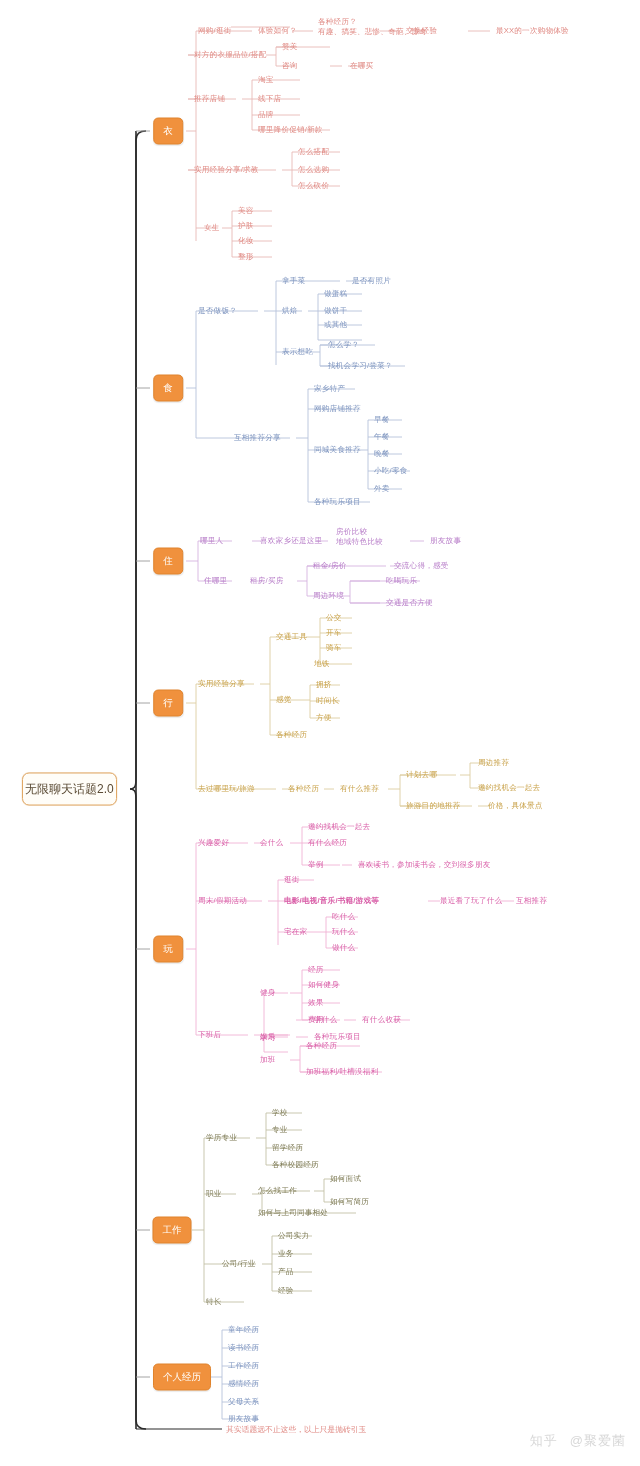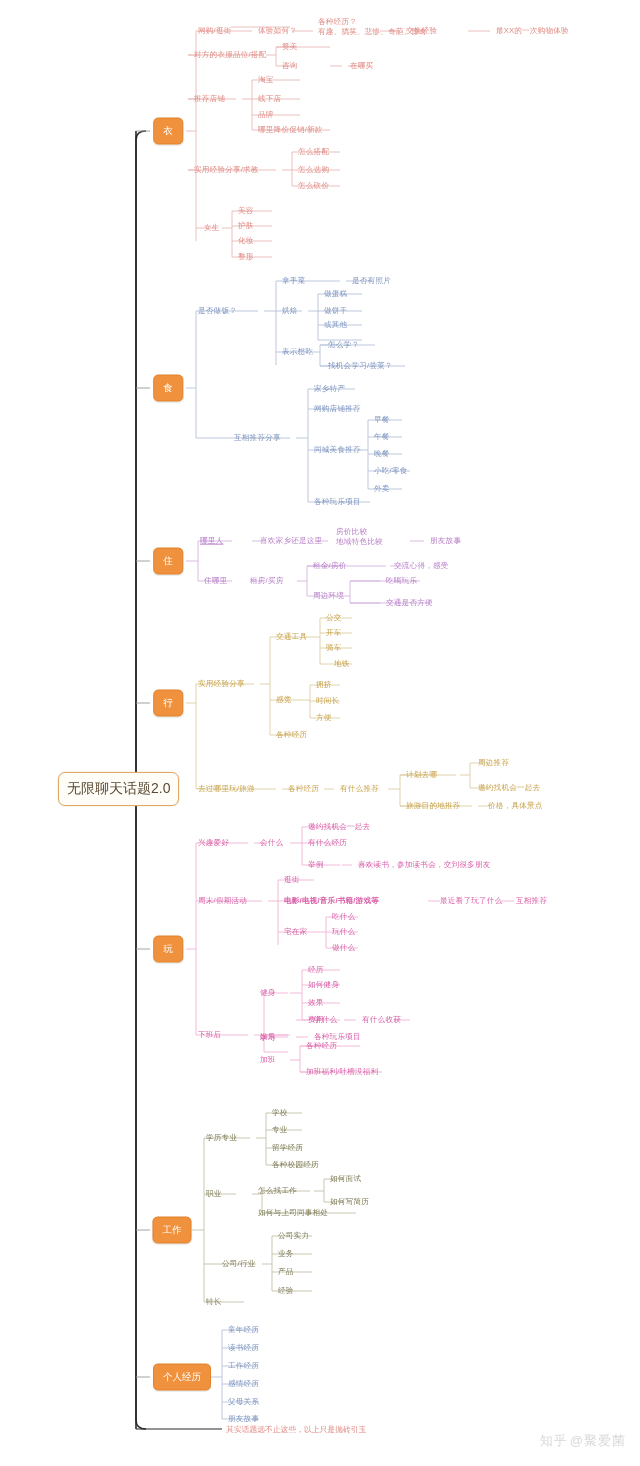--- a/index.html
+++ b/index.html
@@ -17,23 +17,22 @@
     transform:translateY(-50%);
     padding:1px 2px;
   }
   .node.two-line{line-height:1.35;}
 
   
   .root{
     position:absolute;transform:translateY(-50%);
     border:1.6px solid #e0a866;border-radius:7px;
     background:#fffdf8;color:#5a4a34;
-    font-size:14px;padding:7px 8px;white-space:nowrap;
+    font-size:12px;padding:7px 2px;white-space:nowrap;
     box-shadow:0 0 0 .5px rgba(224,168,102,.25);
-    margin-left:36px;
   }
   
   .chip{
     position:absolute;transform:translate(-50%,-50%);
     background:#f0913d;border:1px solid #e0832c;border-radius:5px;
     color:#ffffff;font-size:9.5px;
     padding:6px 9px;white-space:nowrap;text-align:center;
     box-shadow:0 1px 1px rgba(0,0,0,.08);
   }
 
@@ -49,21 +48,21 @@
 
   .footer-note{
     position:absolute;font-size:7.8px;white-space:nowrap;
     transform:translateY(-50%);
   }
   .watermark{
     position:absolute;right:14px;bottom:16px;
     color:#d8d8d8;font-size:13px;white-space:nowrap;
     letter-spacing:1px;
   }
-  .wm-logo{margin-right:2px;}
+  .wm-logo{margin-right:12px;}
 </style>
 </head>
 <body>
 
 <div id="canvas">
 
   <svg id="wires" viewBox="0 0 640 1466">
 
     <path d="M130 789 C136 789 136 784 136 778 L136 140 C136 134 140 131 146 131" fill="none" stroke="#2b2b2b" stroke-width="1.6"></path>
     <path d="M130 789 C136 789 136 794 136 800 L136 1420 C136 1426 140 1429 146 1429" fill="none" stroke="#2b2b2b" stroke-width="1.6"></path>
@@ -413,41 +412,41 @@
   <div class="node c-shi" style="left:312px;top:389px;">家乡特产</div>
   <div class="node c-shi" style="left:312px;top:409px;">网购店铺推荐</div>
   <div class="node c-shi" style="left:312px;top:450px;">同城美食推荐</div>
   <div class="node c-shi" style="left:372px;top:420px;">早餐</div>
   <div class="node c-shi" style="left:372px;top:437px;">午餐</div>
   <div class="node c-shi" style="left:372px;top:454px;">晚餐</div>
   <div class="node c-shi" style="left:372px;top:471px;">小吃/零食</div>
   <div class="node c-shi" style="left:372px;top:489px;">外卖</div>
   <div class="node c-shi" style="left:312px;top:502px;">各种玩乐项目</div>
 
-  <div class="node c-zhu" style="left:198px;top:541px;text-decoration:underline;">哪里人</div>
+  <div class="node c-zhu" style="left:198px;top:541px;">哪里人</div>
   <div class="node c-zhu" style="left:258px;top:541px;">喜欢家乡还是这里</div>
   <div class="node c-zhu two-line" style="left:334px;top:537px;">
     <div>房价比较</div>
     <div>地域特色比较</div>
   </div>
   <div class="node c-zhu" style="left:428px;top:541px;">朋友故事</div>
   <div class="node c-zhu" style="left:202px;top:581px;">住哪里</div>
   <div class="node c-zhu" style="left:248px;top:581px;">租房/买房</div>
   <div class="node c-zhu" style="left:311px;top:566px;">租金/房价</div>
   <div class="node c-zhu" style="left:392px;top:566px;">交流心得，感受</div>
   <div class="node c-zhu" style="left:311px;top:596px;">周边环境</div>
   <div class="node c-zhu" style="left:384px;top:581px;">吃喝玩乐</div>
   <div class="node c-zhu" style="left:384px;top:603px;">交通是否方便</div>
 
   <div class="node c-xing" style="left:196px;top:684px;">实用经验分享</div>
   <div class="node c-xing" style="left:274px;top:637px;">交通工具</div>
   <div class="node c-xing" style="left:324px;top:618px;">公交</div>
   <div class="node c-xing" style="left:324px;top:633px;">开车</div>
   <div class="node c-xing" style="left:324px;top:648px;">骑车</div>
-  <div class="node c-xing" style="left:332px;top:664px;">地铁</div>
+  <div class="node c-xing" style="left:312px;top:664px;">地铁</div>
   <div class="node c-xing" style="left:274px;top:700px;">感觉</div>
   <div class="node c-xing" style="left:314px;top:685px;">拥挤</div>
   <div class="node c-xing" style="left:314px;top:701px;">时间长</div>
   <div class="node c-xing" style="left:314px;top:718px;">方便</div>
   <div class="node c-xing" style="left:274px;top:735px;">各种经历</div>
 
   <div class="node c-xing" style="left:196px;top:789px;">去过哪里玩/旅游</div>
   <div class="node c-xing" style="left:286px;top:789px;">各种经历</div>
   <div class="node c-xing" style="left:338px;top:789px;">有什么推荐</div>
   <div class="node c-xing" style="left:404px;top:775px;">计划去哪</div>

